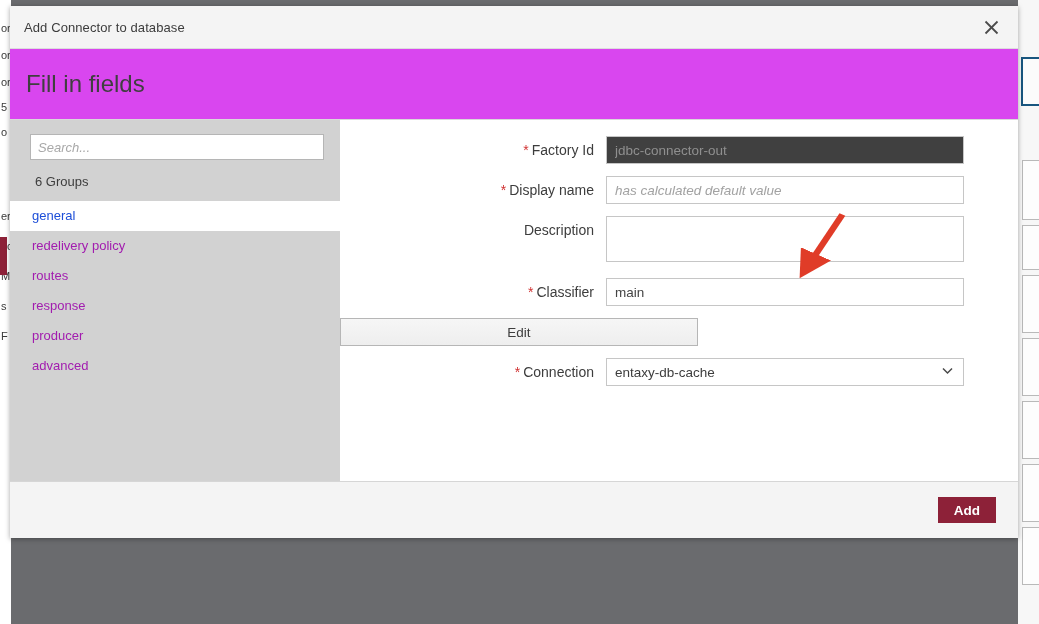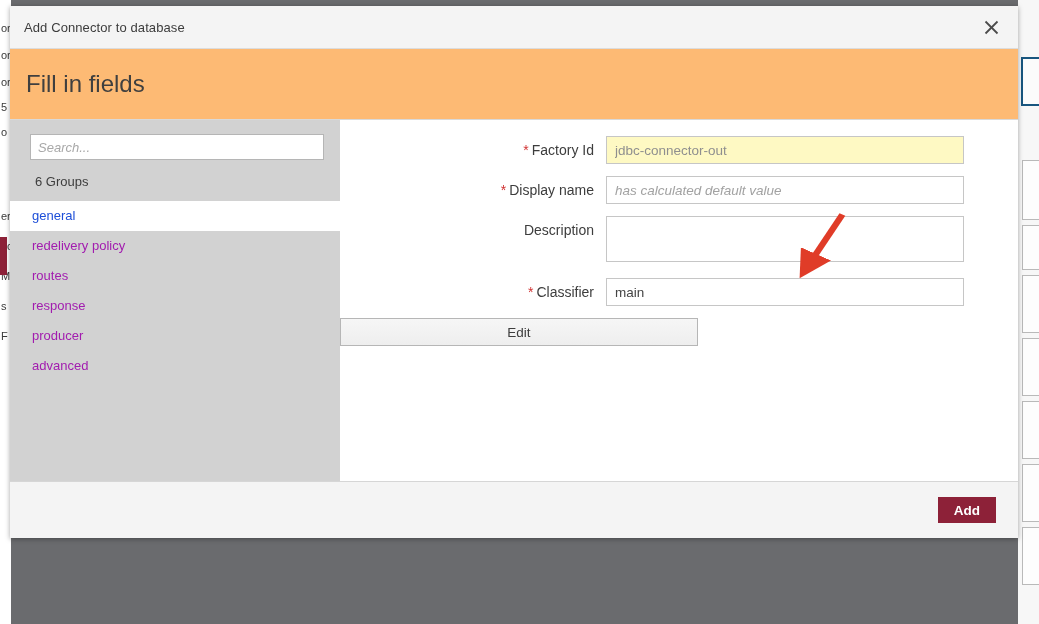--- a/index.html
+++ b/index.html
@@ -106,21 +106,21 @@
     justify-content: center;
     cursor: pointer;
     color: #4a4a4a;
     font-size: 21px;
     line-height: 1;
     font-family: "DejaVu Sans", sans-serif;
   }
 
   #dialog-header {
     height: 70px;
-    background: #fdba74;
+    background: #d946ef;
     border-bottom: 1px solid #d9d9d9;
     display: flex;
     align-items: center;
     flex: 0 0 auto;
   }
   #header-heading {
     font-size: 24px;
     color: #3f3f3f;
     padding-left: 16px;
     font-weight: normal;
@@ -228,21 +228,21 @@
     color: #444;
     padding: 0 8px;
     outline: none;
     font-family: "Liberation Sans", sans-serif;
   }
   .text-input::placeholder {
     color: #a2a2a2;
     font-style: italic;
   }
   .text-input:disabled {
-    background: #fef9c3;
+    background: #404040;
     color: #8f8f8f;
   }
   textarea.text-input {
     height: 46px;
     resize: none;
     padding-top: 4px;
     line-height: 1.3;
   }
   .edit-button {
     width: 358px;
@@ -416,20 +416,37 @@
           <input class="text-input" type="text" value="main" style="">
         </div>
       </div>
 
       <div class="form-row">
         <div class="form-control-wrap">
           <button class="edit-button">Edit</button>
         </div>
       </div>
 
+      <div class="form-row">
+        <div class="form-label">
+          <span class="req-star">*</span><span>Connection</span>
+        </div>
+        <div class="form-control-wrap">
+          <div class="select-wrap">
+            <select class="select-input">
+              <option>entaxy-db-cache</option>
+            </select>
+            <span class="select-chevron">
+              <svg width="13" height="13" viewBox="0 0 13 13" aria-hidden="true">
+                <polyline points="2,4.5 6.5,9 11,4.5" fill="none" stroke="#4a4a4a" stroke-width="1.5"></polyline>
+              </svg>
+            </span>
+          </div>
+        </div>
+      </div>
 
       <svg id="annotation-arrow" viewBox="0 0 668 439" preserveAspectRatio="none">
         <defs>
           <marker id="arrowhead" markerWidth="5.2" markerHeight="5.2" refX="1.6" refY="2.6" orient="auto">
             <polygon points="0,0 5.2,2.6 0,5.2" fill="#e03c28"></polygon>
           </marker>
         </defs>
         <line x1="495" y1="115" x2="464" y2="172" stroke="#e03c28" stroke-width="6.5" marker-end="url(#arrowhead)"></line>
       </svg>
 

